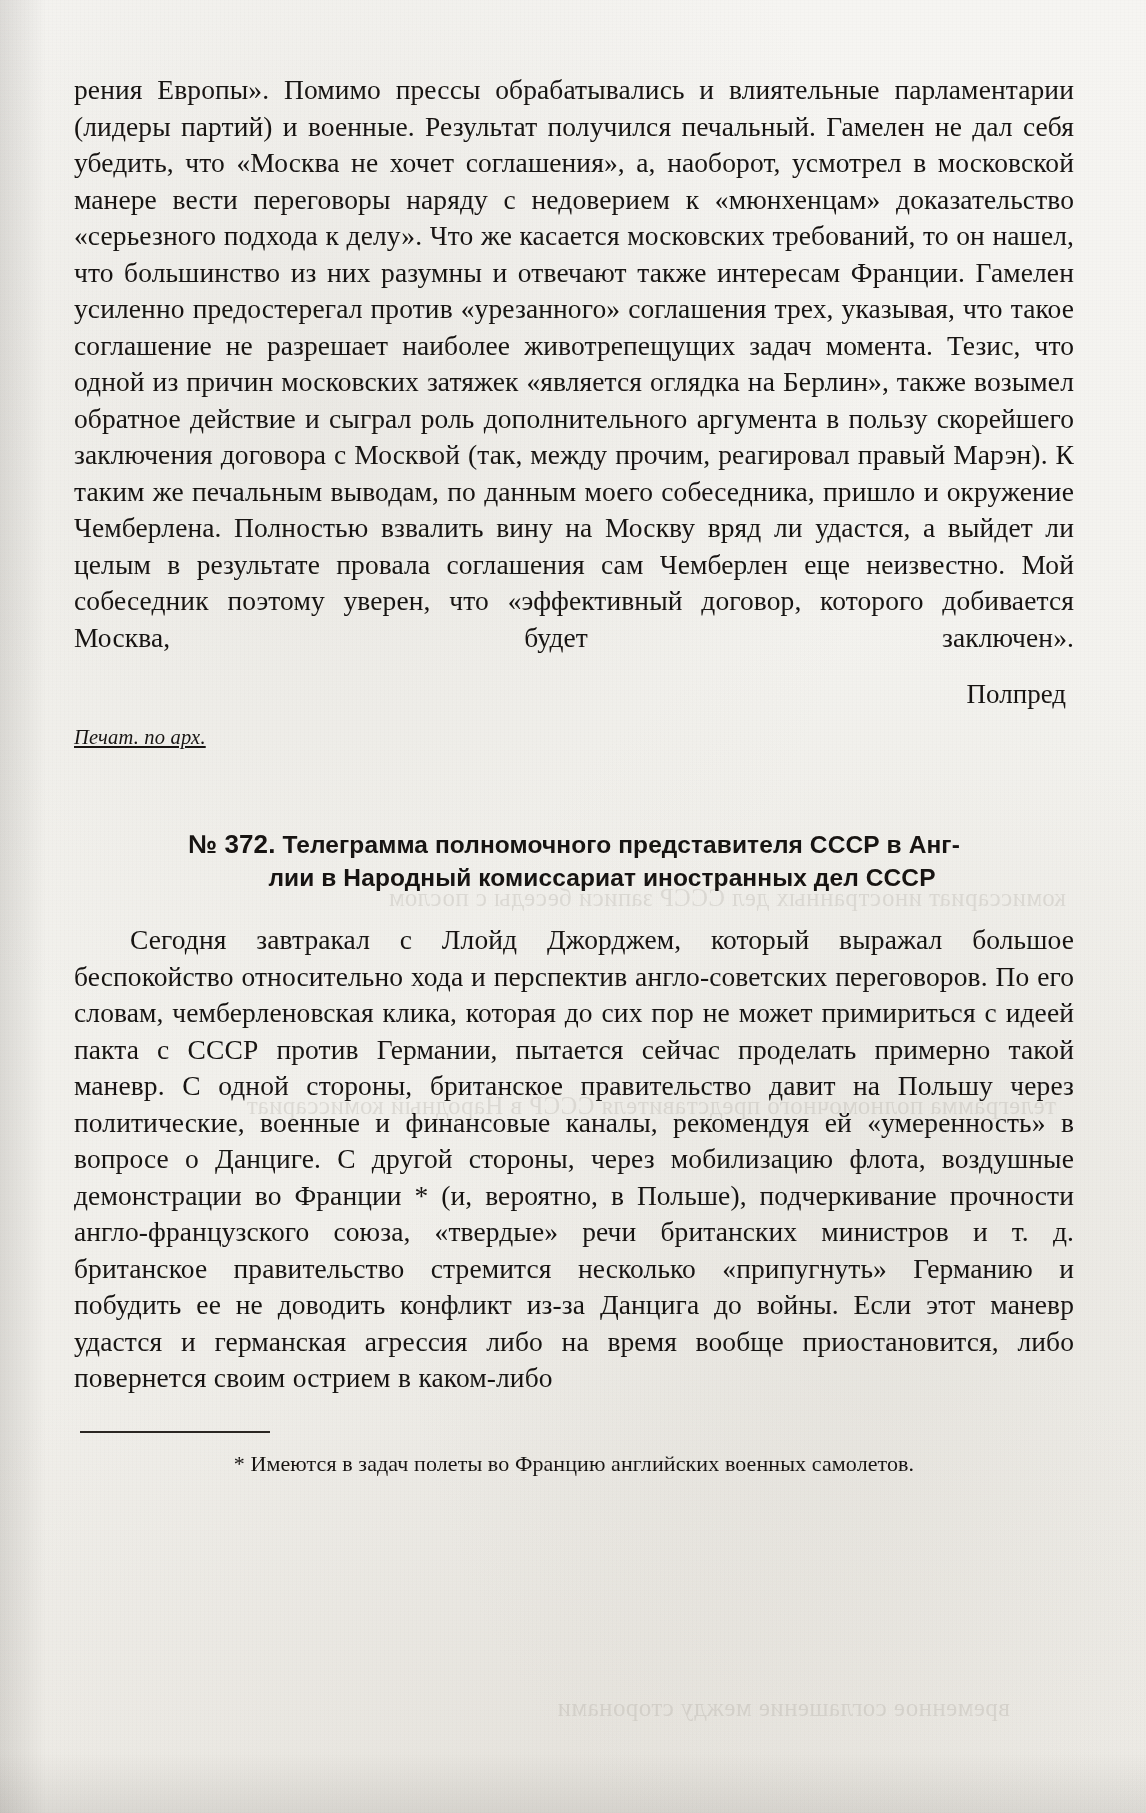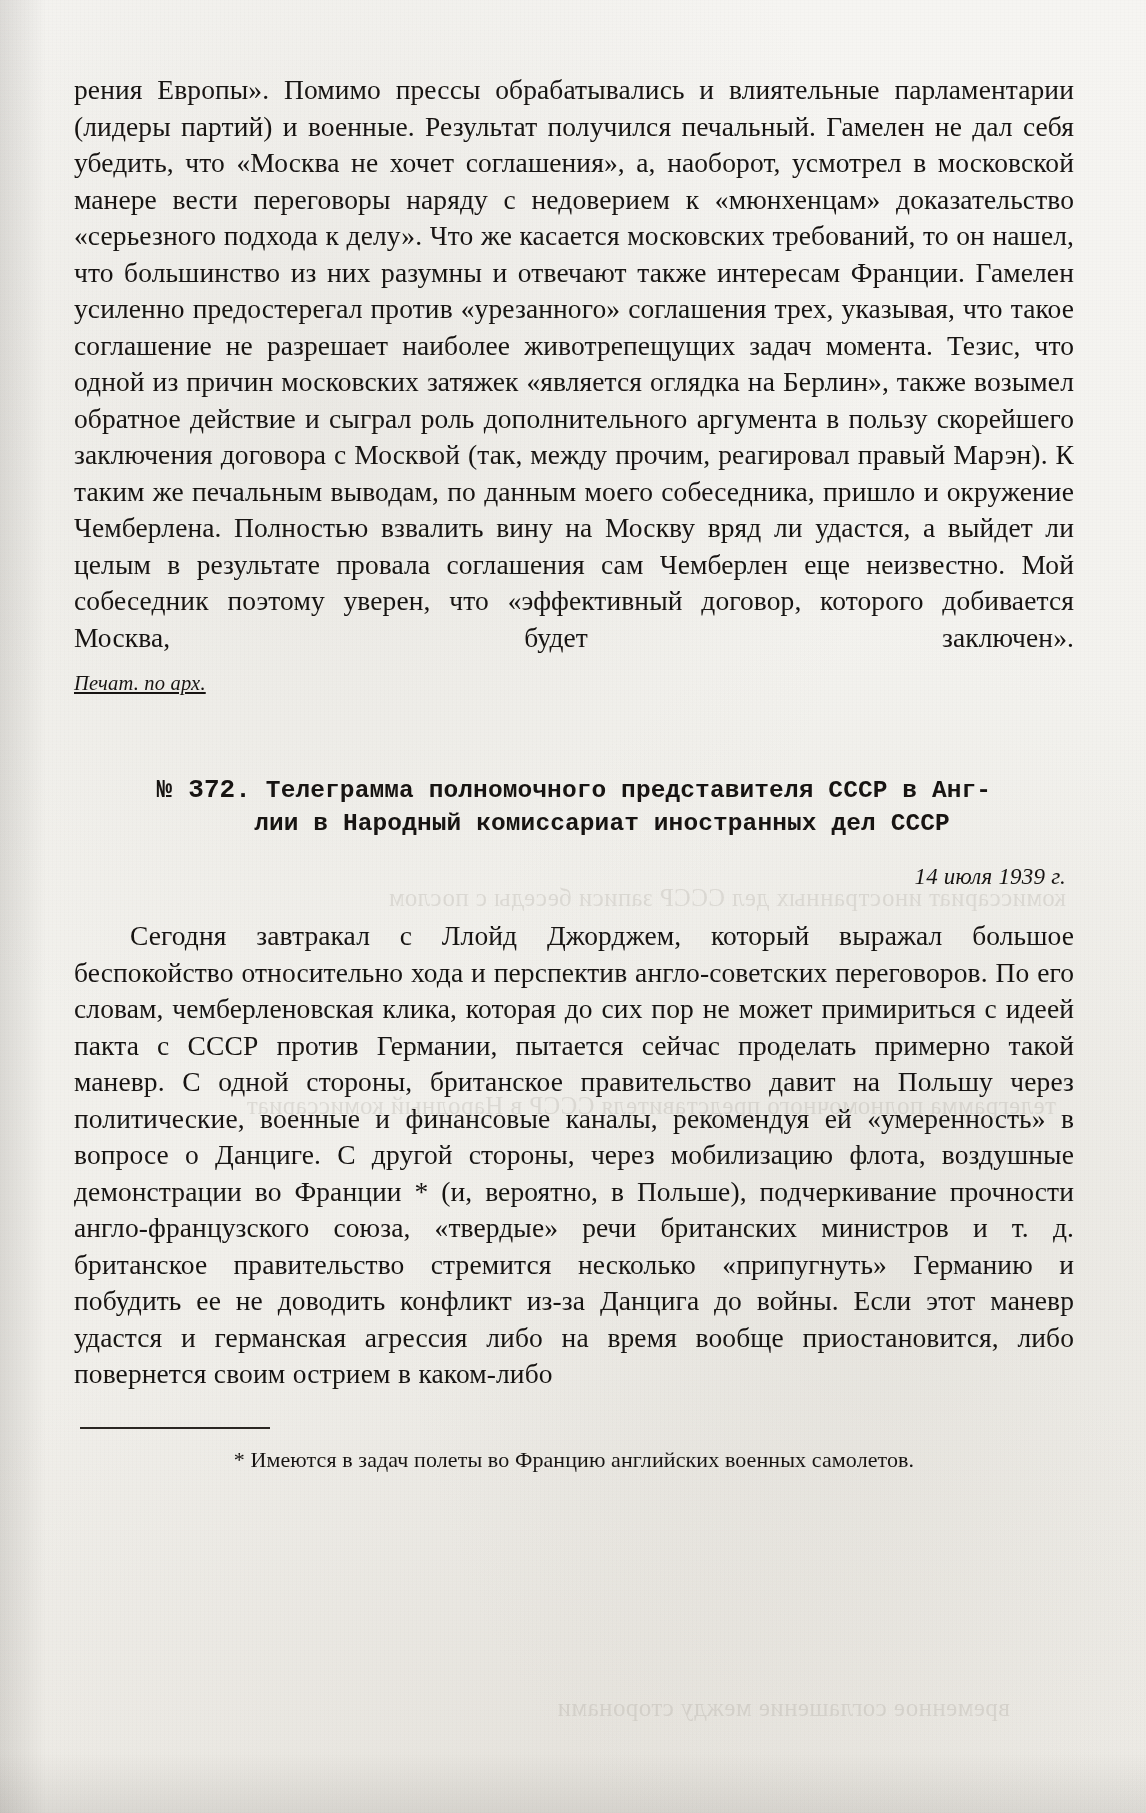--- a/index.html
+++ b/index.html
@@ -72,21 +72,21 @@
     margin-top: 14px;
     font-size: 20.5px;
     font-style: italic;
     line-height: 26px;
     letter-spacing: .2px;
     text-decoration: underline;
   }
 
   .doc-heading {
     margin-top: 78px;
-    font-family: Liberation Mono, monospace;
+    font-family: Liberation Sans, sans-serif;
     font-weight: bold;
     font-size: 24.5px;
     line-height: 33px;
     text-align: center;
     letter-spacing: .1px;
   }
   .doc-heading .numsign {
     font-size: 26px;
   }
   .doc-heading .head-line2 {
@@ -172,30 +172,30 @@
     телеграмма полномочного представителя СССР в Народный комиссариат
   </div>
   <div class="bleed bleed-3">
     временное соглашение между сторонами
   </div>
 
   <div class="content">
 
     <p class="body-par">рения Европы». Помимо прессы обрабатывались и влиятельные парламентарии (лидеры партий) и военные. Результат получился печальный. Гамелен не дал себя убедить, что «Москва не хочет соглашения», а, наоборот, усмотрел в московской манере вести переговоры наряду с недоверием к «мюнхенцам» доказательство «серьезного подхода к делу». Что же касается московских требований, то он нашел, что большинство из них разумны и отвечают также интересам Франции. Гамелен усиленно предостерегал против «урезанного» соглашения трех, указывая, что такое соглашение не разрешает наиболее животрепещущих задач момента. Тезис, что одной из причин московских затяжек «является оглядка на Берлин», также возымел обратное действие и сыграл роль дополнительного аргумента в пользу скорейшего заключения договора с Москвой (так, между прочим, реагировал правый Марэн). К таким же печальным выводам, по данным моего собеседника, пришло и окружение Чемберлена. Полностью взвалить вину на Москву вряд ли удастся, а выйдет ли целым в результате провала соглашения сам Чемберлен еще неизвестно. Мой собеседник поэтому уверен, что «эффективный договор, которого добивается Москва, будет заключен».</p>
 
+    <div class="signature">Полпред</div>
 
     <div class="archive-note">Печат. по арх.</div>
 
     <div class="doc-heading">
       <span class="numsign">№ 372.</span>
       <span>Телеграмма полномочного представителя СССР в Анг-</span>
       <span class="head-line2">лии в Народный комиссариат иностранных дел СССР</span>
     </div>
 
-    <div class="doc-date">14 июля 1939 г.</div>
 
     <div class="spacer-after-date"></div>
 
     <p class="body-par indent last-ragged">Сегодня завтракал с Ллойд Джорджем, который выражал большое беспокойство относительно хода и перспектив англо-советских переговоров. По его словам, чемберленовская клика, которая до сих пор не может примириться с идеей пакта с СССР против Германии, пытается сейчас проделать примерно такой маневр. С одной стороны, британское правительство давит на Польшу через политические, военные и финансовые каналы, рекомендуя ей «умеренность» в вопросе о Данциге. С другой стороны, через мобилизацию флота, воздушные демонстрации во Франции * (и, вероятно, в Польше), подчеркивание прочности англо-французского союза, «твердые» речи британских министров и т. д. британское правительство стремится несколько «припугнуть» Германию и побудить ее не доводить конфликт из-за Данцига до войны. Если этот маневр удастся и германская агрессия либо на время вообще приостановится, либо повернется своим острием в каком-либо</p>
 
     <div class="footnote-rule"></div>
 
     <div class="footnote">* Имеются в задач полеты во Францию английских военных самолетов.</div>
 
   </div>

